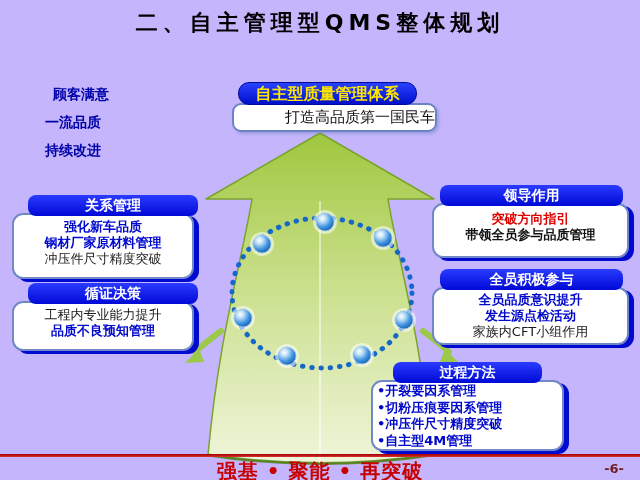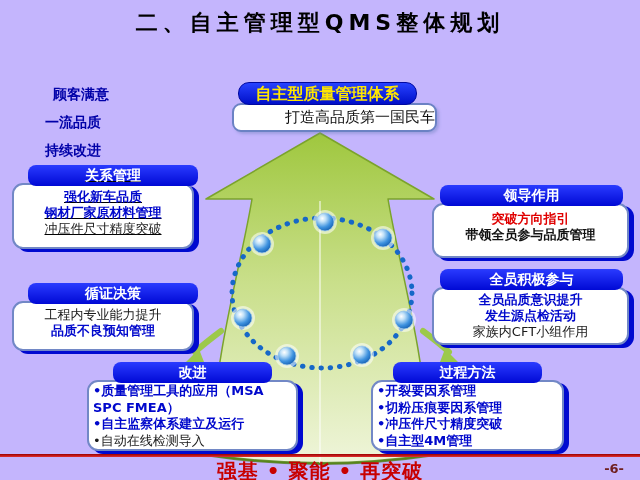--- a/index.html
+++ b/index.html
@@ -33,21 +33,21 @@
   .qbox{position:absolute;z-index:4;font-size:13px;}
   .qhead{position:relative;z-index:2;height:21px;border-radius:8px;
          background:linear-gradient(180deg,#2a3bff,#0009d5);
          color:#fff;font-weight:bold;font-size:14px;text-align:center;line-height:20px;}
   .qbody{position:relative;background:#fff;border:2px solid #7288c6;border-radius:11px;
          margin-top:-3px;text-align:center;line-height:16px;
          box-shadow:5px 3px 0 #000ad0;padding:4px 2px;}
   .relation .qhead,.evidence .qhead{margin:0 -4px 0 16px;}
   .leadership .qhead,.participation .qhead{margin:0 6px 0 8px;}
   .improvement .qhead{margin:0 26px;} .process .qhead{margin:0 22px;}
-  .relation{left:12px;top:165px;width:182px;text-decoration:underline;}   .relation .qbody{padding-bottom:10px;}
+  .relation{left:12px;top:195px;width:182px;}   .relation .qbody{padding-bottom:10px;}
   .evidence{left:12px;top:283px;width:182px;}   .evidence .qbody{padding-bottom:10px;}
   .leadership{left:432px;top:185px;width:197px;}.leadership .qbody{padding-top:6px;padding-bottom:13px;}
   .participation{left:432px;top:269px;width:197px;}.participation .qbody{padding-top:3px;padding-bottom:3px;}
   .improvement{left:87px;top:362px;width:211px;}
   .process{left:371px;top:362px;width:193px;}
   .improvement .qbody,.process .qbody{text-align:left;padding:1px 2px 0 4px;line-height:16.5px;}
   .t-blue-b{color:#0008cc;font-weight:bold;}
   .t-black{color:#1a1a1a;}
   .t-black-b{color:#111;font-weight:bold;}
   .t-red-b{color:#e00000;font-weight:bold;}
@@ -148,28 +148,20 @@
 
   <div class="qbox participation">
     <div class="qhead">全员积极参与</div>
     <div class="qbody">
       <div class="t-blue-b">全员品质意识提升</div>
       <div class="t-blue-b">发生源点检活动</div>
       <div class="t-black">家族内CFT小组作用</div>
     </div>
   </div>
 
-  <div class="qbox improvement">
-    <div class="qhead">改进</div>
-    <div class="qbody">
-      <div class="t-blue-b">•质量管理工具的应用（MSA SPC FMEA）</div>
-      <div class="t-blue-b">•自主监察体系建立及运行</div>
-      <div class="t-black">•自动在线检测导入</div>
-    </div>
-  </div>
 
   <div class="qbox process">
     <div class="qhead">过程方法</div>
     <div class="qbody">
       <div class="t-blue-b">•开裂要因系管理</div>
       <div class="t-blue-b">•切粉压痕要因系管理</div>
       <div class="t-blue-b">•冲压件尺寸精度突破</div>
       <div class="t-blue-b">•自主型4M管理</div>
     </div>
   </div>

